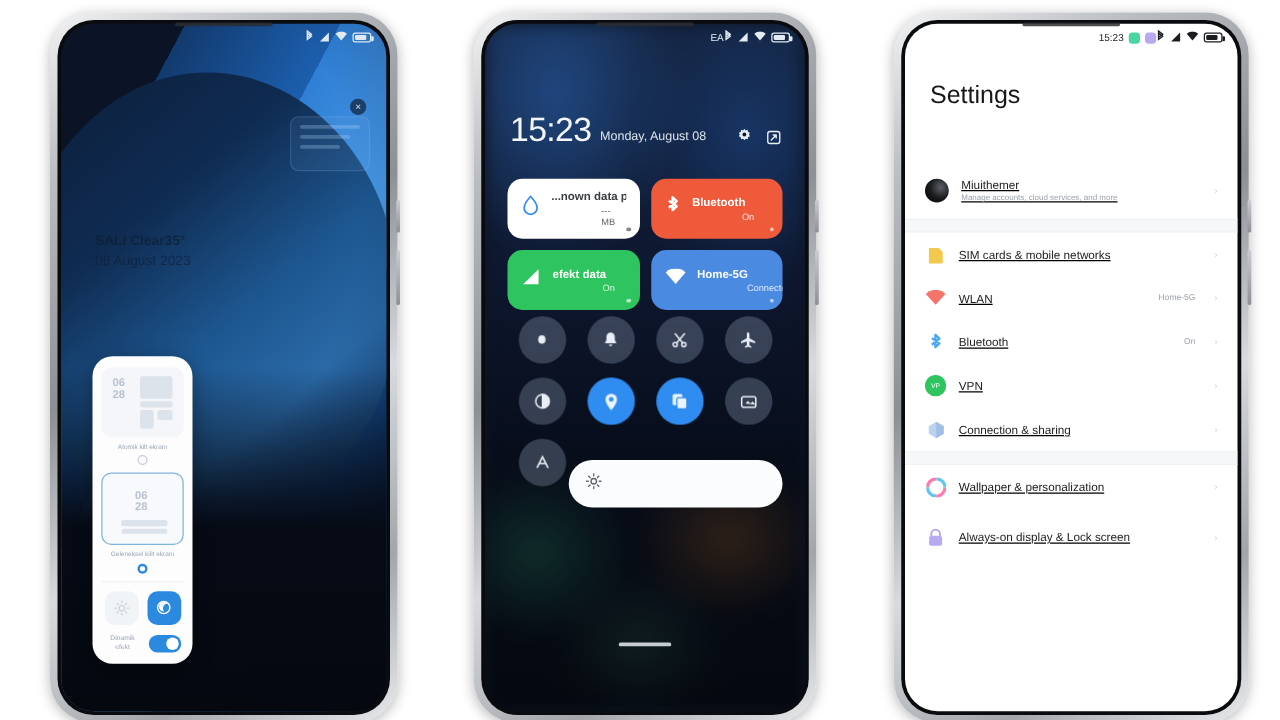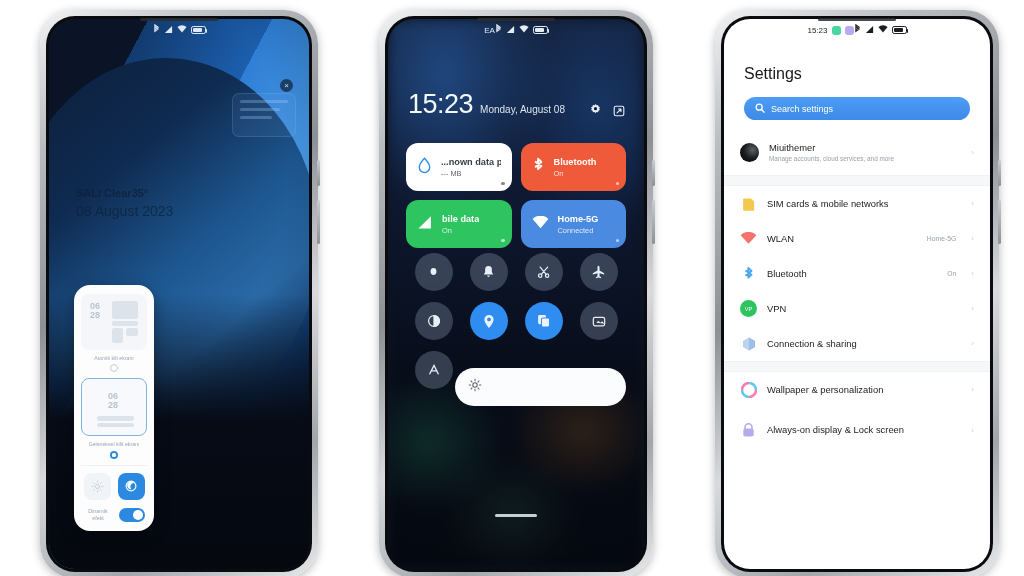--- a/index.html
+++ b/index.html
@@ -21,21 +21,21 @@
   .earpiece{position:absolute;top:2px;left:50%;transform:translateX(-50%);
     width:78px;height:3px;border-radius:2px;background:#2b2d31;opacity:.85;z-index:6;}
 
   
   #phone1{left:40px;top:10px;width:266px;height:556px;}
   #phone2{left:379px;top:10px;width:262px;height:556px;}
   #phone3{left:715px;top:10px;width:272px;height:556px;}
 
   
   .statusbar{position:absolute;top:0;left:0;right:0;height:22px;display:flex;
-    align-items:center;justify-content:center;padding:0 12px;box-sizing:border-box;
+    align-items:center;justify-content:flex-end;padding:0 12px;box-sizing:border-box;
     font-size:8px;z-index:5;}
   .sb-left{display:flex;align-items:center;gap:4px;}
   .sb-right{display:flex;align-items:center;gap:4px;}
   .sb-icon{display:inline-block;}
   .batt{width:15px;height:8px;border:1.2px solid currentColor;border-radius:2.2px;
     position:relative;box-sizing:border-box;}
   .batt:after{content:"";position:absolute;right:-2.6px;top:2px;width:1.6px;height:3.6px;
     background:currentColor;border-radius:0 1px 1px 0;}
   .batt i{position:absolute;left:1px;top:1px;bottom:1px;width:72%;background:currentColor;border-radius:1px;display:block;}
   .appdot{width:9px;height:9px;border-radius:3px;display:inline-block;}
@@ -54,21 +54,21 @@
   .wall-circ{position:absolute;left:-14%;top:7%;width:118%;height:66%;border-radius:50%;
     background:linear-gradient(140deg,#0c1d38 0%,#0f2b51 32%,#1d568f 55%,#2a6aa8 72%,#1b4d86 88%,#12335e 100%);
     filter:blur(.3px);}
   .wall-vig{position:absolute;inset:0;background:
     radial-gradient(130% 85% at 40% 28%, rgba(0,0,0,0) 40%, rgba(2,6,14,.62) 100%);}
   .wall-bottom{position:absolute;left:0;right:0;bottom:0;height:50%;
     background:linear-gradient(180deg,rgba(5,10,20,0) 0%,#060b16 46%,#05080f 100%);}
   .lk-time{position:absolute;left:26px;top:66px;color:#0c1c33;font-size:46px;line-height:40px;
     font-weight:300;letter-spacing:1px;opacity:.92;}
   .lk-sub{position:absolute;left:27px;top:168px;color:#0d2138;font-size:11px;opacity:.80;font-weight:600;}
-  .lk-date{position:absolute;left:27px;top:184px;color:#0d2138;font-size:14px;opacity:.72;}
+  .lk-date{position:absolute;left:27px;top:184px;color:#0d2138;font-size:11px;opacity:.72;}
   .lk-close{position:absolute;right:16px;top:60px;width:13px;height:13px;border-radius:50%;
     background:rgba(18,34,60,.72);color:#cfe0f4;font-size:8px;display:flex;align-items:center;
     justify-content:center;line-height:1;}
   .lk-ghost{position:absolute;right:13px;top:74px;width:64px;height:44px;border-radius:7px;
     background:rgba(120,170,225,.10);border:1px solid rgba(160,200,240,.16);
     padding:6px 7px;box-sizing:border-box;}
   .lk-ghost span{display:block;height:3px;border-radius:2px;background:rgba(180,215,250,.28);margin-bottom:5px;}
   .lk-ghost span:nth-child(2){width:84%;}
   .lk-ghost span:nth-child(3){width:66%;}
 
@@ -113,47 +113,47 @@
   .cc-head{position:absolute;left:20px;top:72px;display:flex;align-items:flex-end;gap:7px;}
   .cc-time{color:#f3f7fb;font-size:27px;font-weight:300;line-height:27px;letter-spacing:-.5px;}
   .cc-date{color:#dbe4ee;font-size:10px;padding-bottom:3px;}
   .cc-acts{position:absolute;right:19px;top:84px;display:flex;gap:11px;color:#e6edf5;}
   .tiles{position:absolute;left:18px;right:18px;top:124px;display:grid;
     grid-template-columns:1fr 1fr;gap:9px;}
   .tile{height:48px;border-radius:12px;position:relative;display:flex;align-items:center;
     padding:0 11px;box-sizing:border-box;gap:9px;overflow:hidden;}
   .tile .tx{min-width:0;}
   .tile .t1{font-size:9.2px;font-weight:600;white-space:nowrap;overflow:hidden;}
-  .tile .t2{font-size:7.4px;opacity:.82;margin-top:2px;}
+  .tile .t2{font-size:7.4px;opacity:.82;margin-top:2px;margin-left:40px;}
   .tile .dot{position:absolute;right:7px;bottom:6px;width:3.4px;height:3.4px;border-radius:50%;
     background:currentColor;opacity:.62;}
   .circles{position:absolute;left:18px;right:18px;top:234px;display:grid;
     grid-template-columns:repeat(4,1fr);row-gap:11px;justify-items:center;}
   .circ{width:38px;height:38px;border-radius:50%;background:rgba(158,176,198,.30);
     display:flex;align-items:center;justify-content:center;color:#e9eff6;
     backdrop-filter:blur(2px);}
   .circ.on{background:#2f8cf0;color:#fff;}
   .brrow{position:absolute;left:18px;right:18px;top:349px;display:flex;align-items:center;gap:11px;}
   .bslider{flex:1;height:38px;border-radius:19px;background:#fbfcfd;display:flex;
     align-items:center;padding-left:13px;box-sizing:border-box;color:#5d646d;}
   .homeind{position:absolute;left:50%;transform:translateX(-50%);bottom:52px;
     width:42px;height:3px;border-radius:2px;background:#e8edf3;opacity:.85;}
 
   
   #scr3{background:#ffffff;}
-  .st-title{position:absolute;left:20px;top:46px;font-size:16px;color:#17181a;font-weight:400;}
+  .st-title{position:absolute;left:20px;top:46px;font-size:20px;color:#17181a;font-weight:400;}
   .searchbar{position:absolute;left:20px;right:20px;top:78px;height:23px;border-radius:12px;
     background:linear-gradient(180deg,#4d9cf5 0%,#3d8ae8 100%);display:flex;align-items:center;
     gap:6px;padding-left:11px;box-sizing:border-box;color:#ffffff;font-size:9px;}
   .slist{position:absolute;left:0;right:0;top:110px;bottom:0;}
   .srow{display:flex;align-items:center;gap:10px;padding:0 16px;height:35px;box-sizing:border-box;}
   .srow.tall{height:46px;}
   .sico{width:17px;height:17px;border-radius:5px;flex:0 0 auto;display:flex;
     align-items:center;justify-content:center;}
-  .stxt{flex:1;min-width:0;}
+  .stxt{flex:1;min-width:0;text-decoration:underline;}
   .slbl{font-size:9.4px;color:#1c1d1f;line-height:1.25;}
   .ssub{font-size:6.4px;color:#9aa0a8;margin-top:2px;}
   .sval{font-size:6.8px;color:#9aa0a8;margin-right:5px;}
   .chev{color:#c9ced4;font-size:8px;}
   .badge{background:#dbeafe;color:#3b86e6;font-size:6.6px;border-radius:9px;
     padding:3px 8px;margin-right:5px;}
   .sgap{height:9px;background:#f6f7f8;border-top:1px solid #f0f1f2;border-bottom:1px solid #f0f1f2;}
   .avatar{width:19px;height:19px;border-radius:50%;
     background:radial-gradient(circle at 66% 36%,#5c6167 0%,#1b1d20 48%,#000 100%);flex:0 0 auto;}
 </style>
@@ -347,21 +347,21 @@
             <span class="dot"></span>
           </div>
 
           <div class="tile" style="background:#2ec45f;color:#ffffff;">
             <span>
               <svg width="16" height="15" viewBox="0 0 15 14" fill="#fff">
                   <path d="M1.4 12.6 L13 12.6 L13 1.2 Z"></path>
                 </svg>
             </span>
             <div class="tx">
-              <div class="t1">bile data</div>
+              <div class="t1">efekt data</div>
               <div class="t2">On</div>
             </div>
             <span class="dot"></span>
           </div>
 
           <div class="tile" style="background:#4a8ae0;color:#ffffff;">
             <span>
               <svg width="17" height="13" viewBox="0 0 17 13" fill="#fff">
                   <path d="M0.6 3 A11 11 0 0 1 16.4 3 L8.5 12.2 Z"></path>
                 </svg>
@@ -478,29 +478,20 @@
                 </svg>
             </span>
             <span class="batt">
                 <i></i>
               </span>
           </div>
         </div>
 
         <div class="st-title">Settings</div>
 
-        <div class="searchbar">
-          <span>
-            <svg width="10" height="10" viewBox="0 0 12 12" fill="none" stroke="#fff" stroke-width="1.6">
-              <circle cx="5" cy="5" r="3.6"></circle>
-                <path d="M7.8 7.8 11 11" stroke-linecap="round"></path>
-            </svg>
-          </span>
-          <span>Search settings</span>
-        </div>
 
         <div class="slist">
 
           <div class="srow tall">
             <div class="avatar"></div>
             <div class="stxt">
               <div class="slbl">Miuithemer</div>
               <div class="ssub">Manage accounts, cloud services, and more</div>
             </div>
             <span class="chev">›</span>

